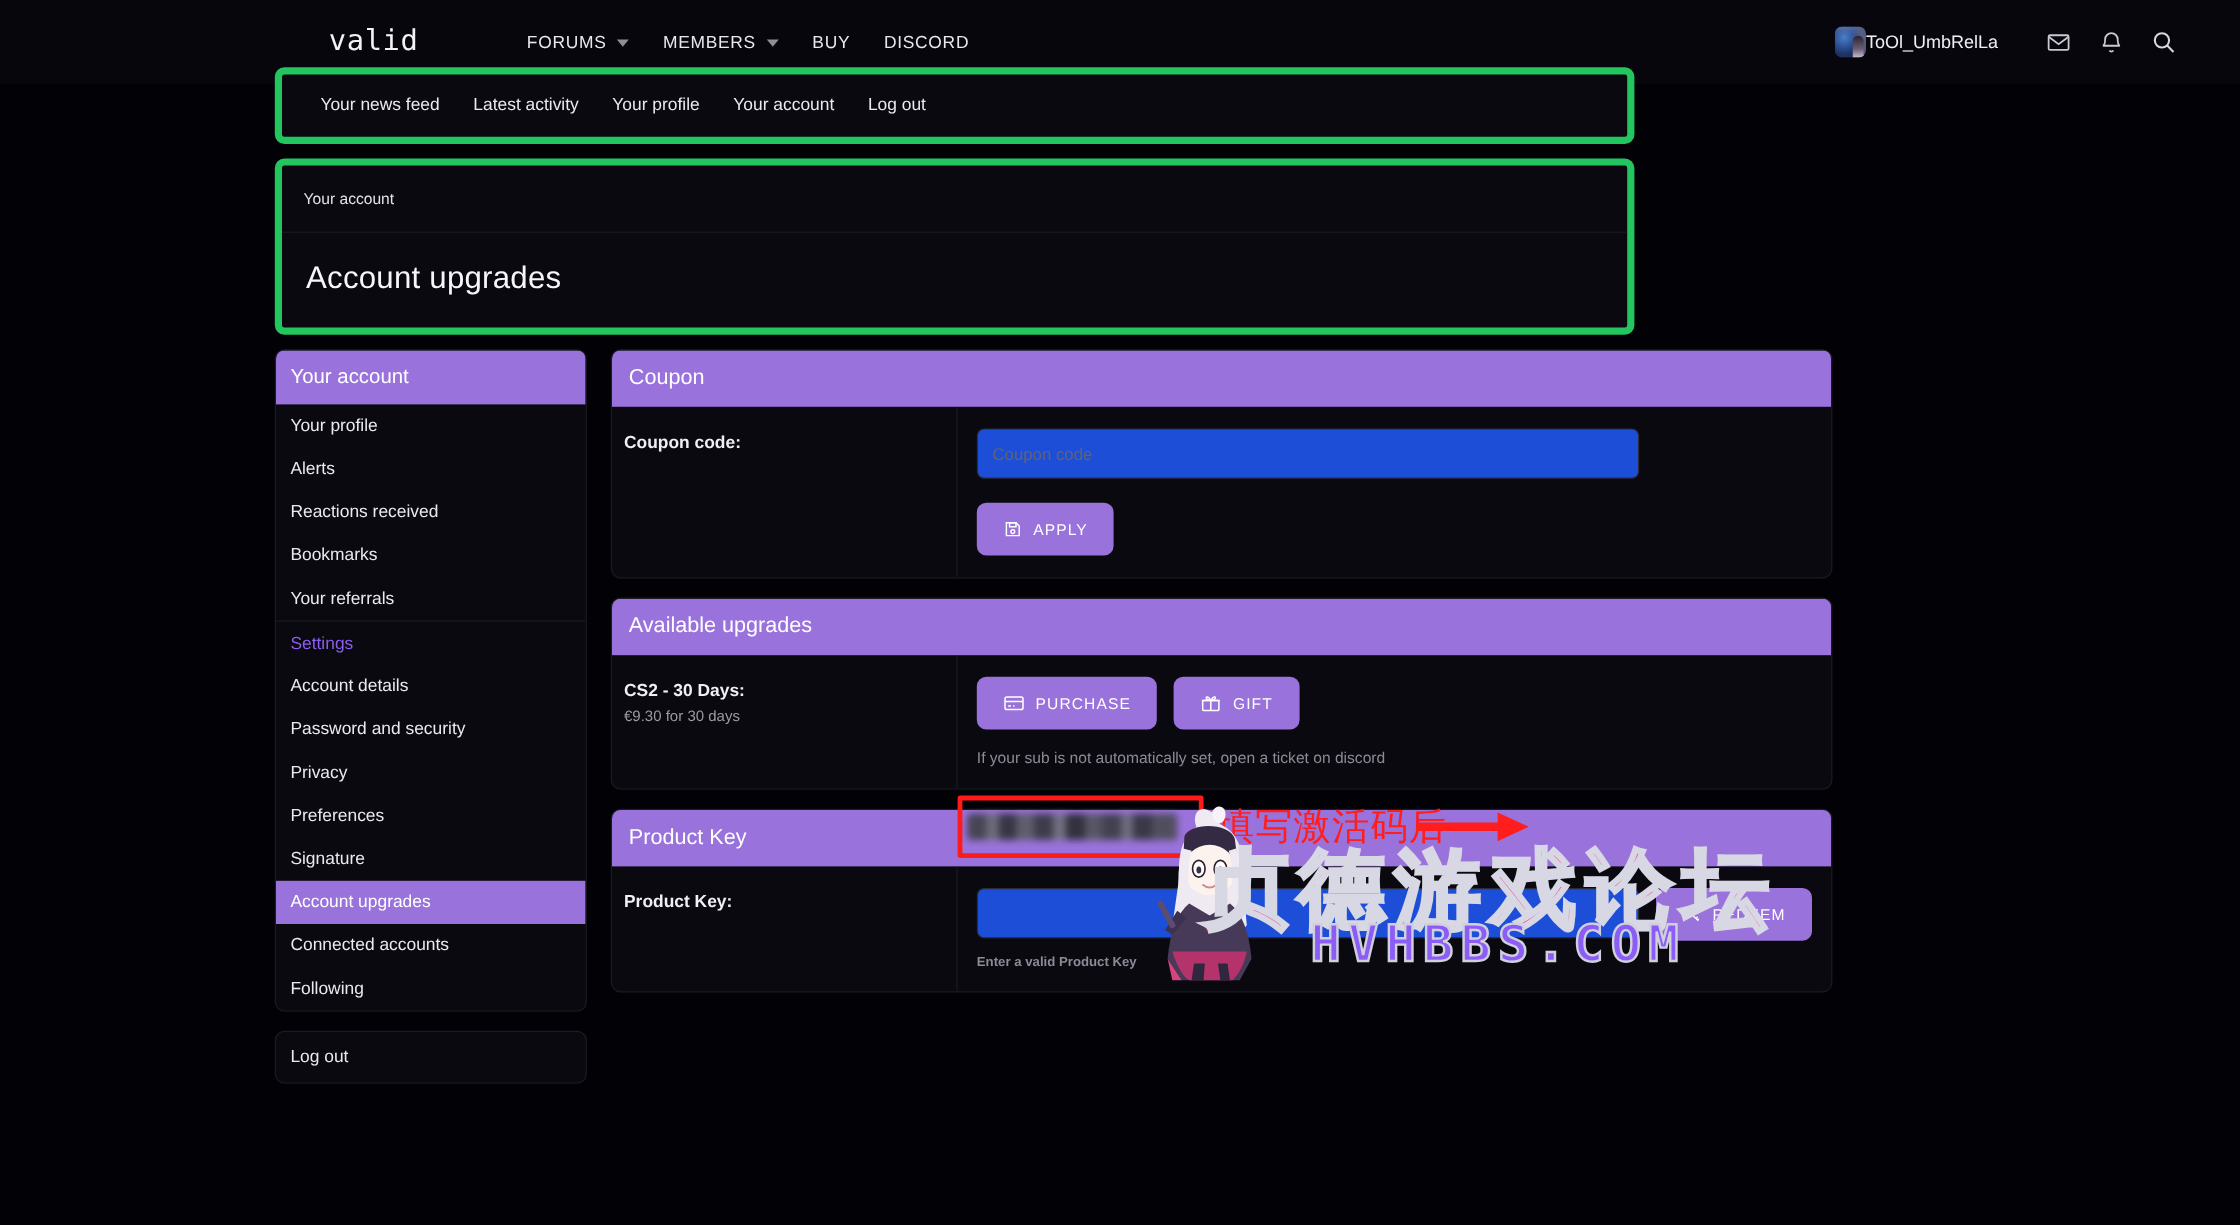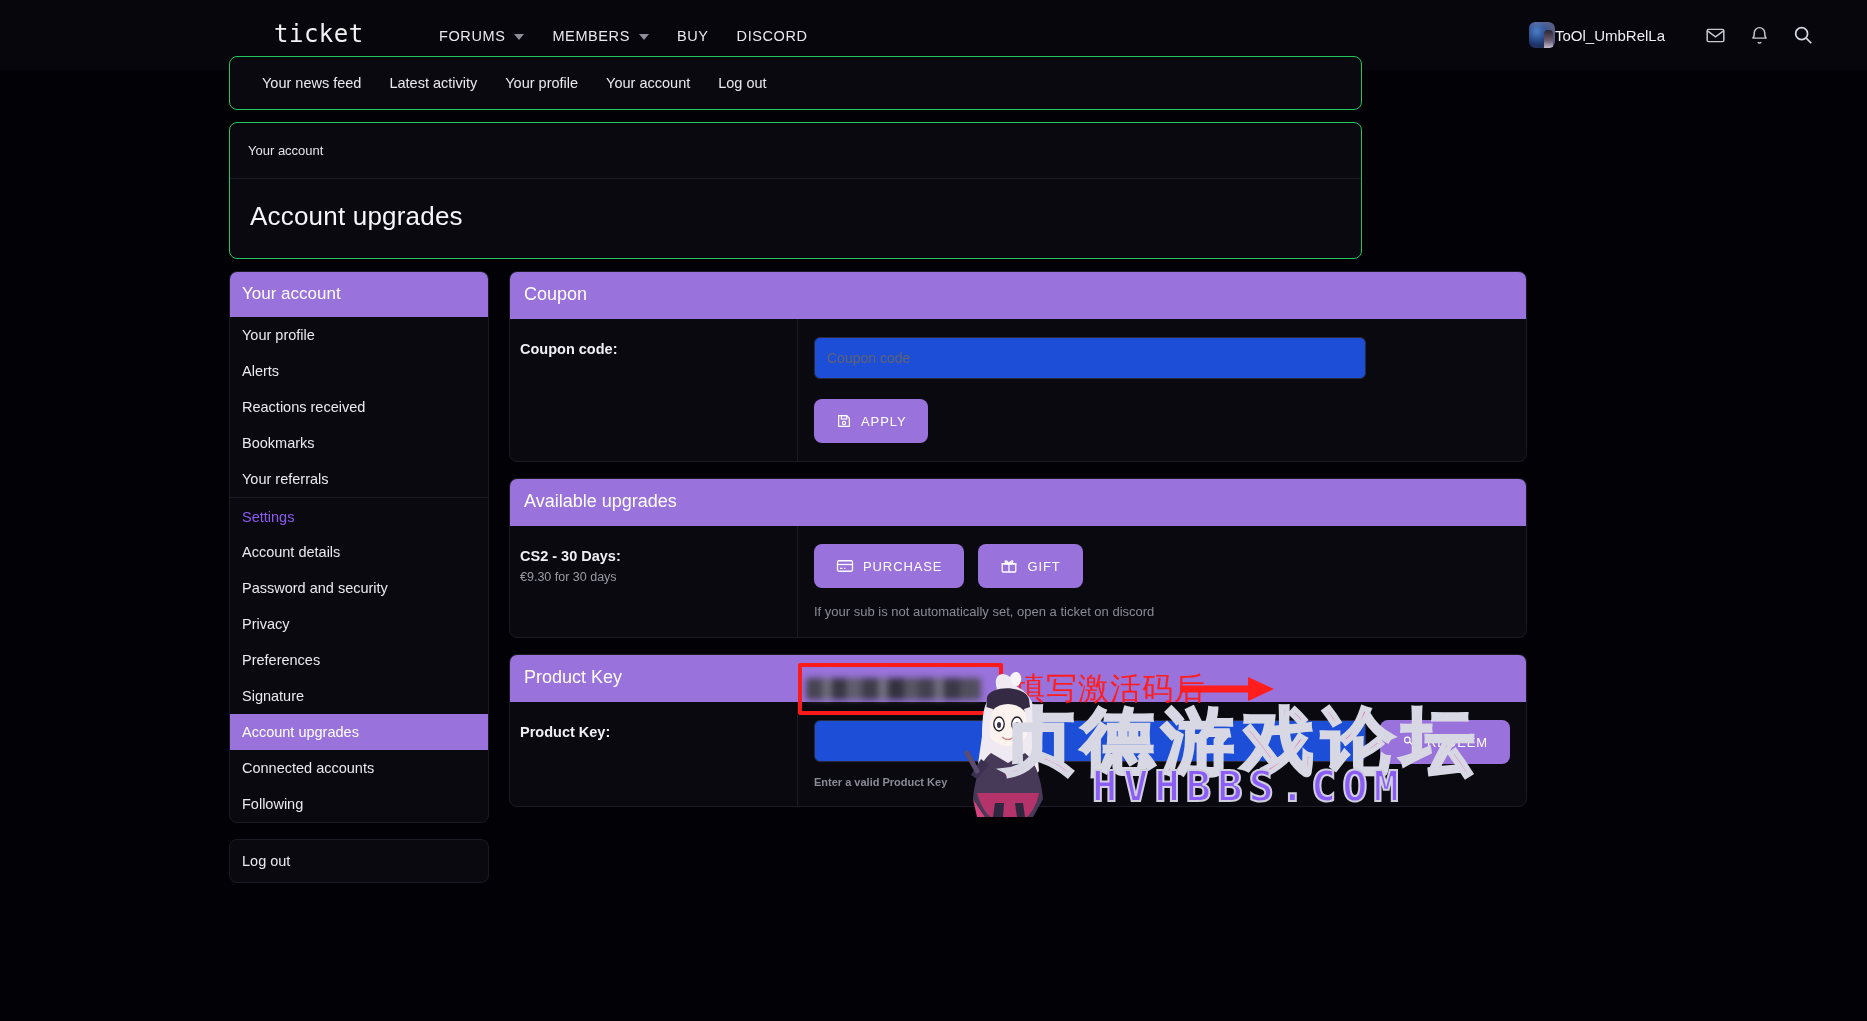--- a/index.html
+++ b/index.html
@@ -51,21 +51,21 @@
     border-radius: 4px 4px 0 0;
   }
   .username { color: #eeeef3; font-size: 15px; }
   .icon-btn { width: 44px; height: 44px; display: flex; align-items: center; justify-content: center; cursor: pointer; }
 
   
   .container { position: absolute; left: 229px; top: 56px; width: 1133px; }
 
   .card {
     background: #09090f;
-    border: 1px solid #22c55e;
+    border: 6px solid #22c55e;
     border-radius: 8px;
     margin-bottom: 12px;
   }
   .subnav { display: flex; align-items: center; padding: 14px 18px; height: 52px; }
   .subnav-link { color: #e9e9ef; font-size: 14.5px; padding: 6px 14px; cursor: pointer; white-space: nowrap; }
 
   .breadcrumb-card { padding: 0; }
   .breadcrumb { padding: 20px 18px; color: #e3e3ea; font-size: 13px; }
   .title-wrap { border-top: 1px solid #1b1b25; padding: 22px 20px 26px 20px; }
   .page-title { color: #f6f6fa; font-size: 26px; font-weight: 400; letter-spacing: 0.2px; }
@@ -170,21 +170,21 @@
       #6b6b78 73% 79%,#363640 79% 88%,#4d4d58 88% 100%);
     filter: blur(3.2px); opacity: 0.95; border-radius: 3px; pointer-events: none;
   }
 </style>
 </head>
 <body>
 
 <div class="page">
 
   <div class="topnav">
-    <div class="brand">ticket</div>
+    <div class="brand">valid</div>
 
     <div class="topnav-links">
       <div class="topnav-link">
         <span>FORUMS</span><span class="caret"></span>
       </div>
       <div class="topnav-link">
         <span>MEMBERS</span><span class="caret"></span>
       </div>
       <div class="topnav-link">BUY</div>
       <div class="topnav-link">DISCORD</div>

